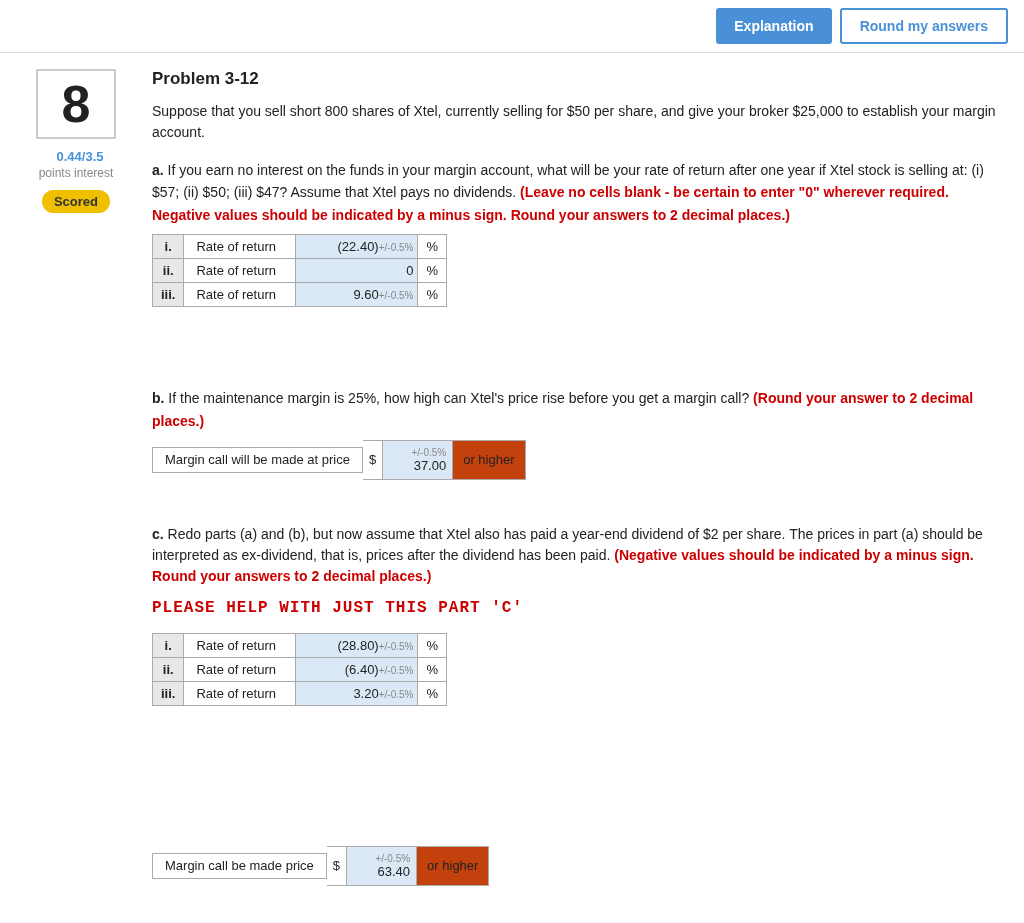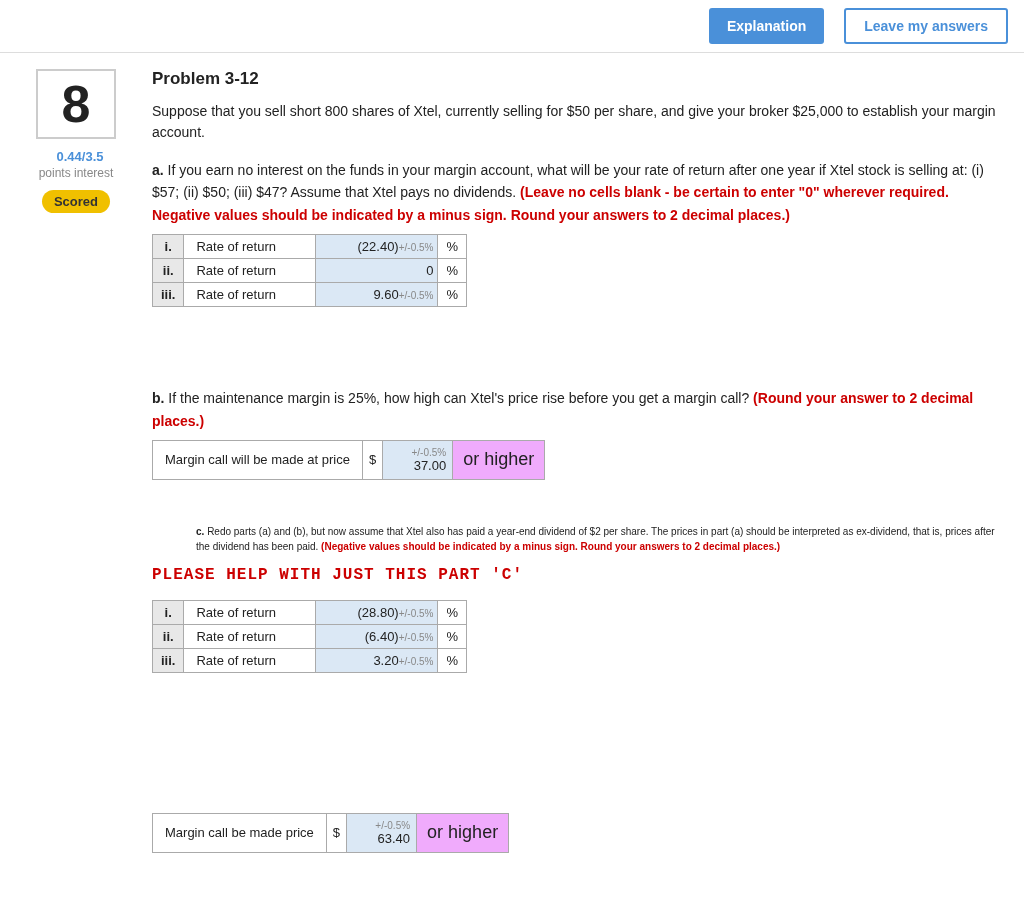--- a/index.html
+++ b/index.html
@@ -9,21 +9,21 @@
       background: #fff;
       color: #222;
       width: 1024px;
       min-height: 923px;
       position: relative;
     }
     .top-bar {
       display: flex;
       justify-content: flex-end;
       padding: 8px 16px;
-      gap: 20px;
+      gap: 8px;
       border-bottom: 1px solid #ddd;
     }
     .btn-explanation {
       background: #4a90d9;
       color: #fff;
       border: none;
       padding: 8px 18px;
       font-size: 14px;
       font-weight: bold;
       cursor: pointer;
@@ -116,21 +116,21 @@
       font-size: 13px;
     }
     .answer-table .row-label {
       width: 30px;
       background: #e8e8e8;
       text-align: center;
       font-weight: bold;
       border: 1px solid #aaa;
     }
     .answer-table .col-label {
-      width: 132px;
+      width: 112px;
       padding-left: 12px;
     }
     .answer-table .value-cell {
       width: 122px;
       background: #dbe8f5;
       text-align: right;
       padding-right: 4px;
       font-size: 13px;
     }
     .answer-table .unit-cell {
@@ -146,21 +146,21 @@
       display: flex;
       align-items: center;
       gap: 0;
       margin-bottom: 24px;
     }
     .margin-call-label {
       border: 1px solid #aaa;
       padding: 6px 12px;
       font-size: 13px;
       background: #fff;
-      height: 40px;
+      height: 26px;
       display: flex;
       align-items: center;
     }
     .dollar-cell {
       border: 1px solid #aaa;
       border-left: none;
       padding: 4px 6px;
       background: #fff;
       font-size: 13px;
       height: 40px;
@@ -177,50 +177,49 @@
       display: flex;
       flex-direction: column;
       align-items: flex-end;
       justify-content: center;
       min-width: 70px;
     }
     .or-higher-cell {
       border: 1px solid #aaa;
       border-left: none;
       padding: 4px 10px;
-      font-size: 18px;
-      background: #f0abfc;
+      font-size: 13px;
+      background: #c2410c;
       height: 40px;
       display: flex;
       align-items: center;
     }
     .help-text {
       color: #cc0000;
       font-size: 16px;
       font-weight: bold;
       font-family: 'Courier New', monospace;
       letter-spacing: 1px;
       margin: 10px 0 16px 0;
       text-transform: uppercase;
     }
     .section-c-text {
-      font-size: 10px;
+      font-size: 14px;
       margin-bottom: 12px;
       line-height: 1.5;
-      margin-left: 44px;
     }
     .spacer { height: 20px; }
     .spacer-large { height: 60px; }
   </style>
 </head>
 <body>
 
 <div class="top-bar">
   <button class="btn-explanation">Explanation</button>
-  <button class="btn-show-answers">Leave my answers</button>
+  <button class="btn-show-answers">Round my answers</button>
 </div>
 
 <div class="main-content">
 
   <div class="left-col">
     <div class="problem-number-box">
       <span>8</span>
     </div>
     <div class="points-text">0.44/3.5</div>
     <div class="points-sub">points interest</div>

